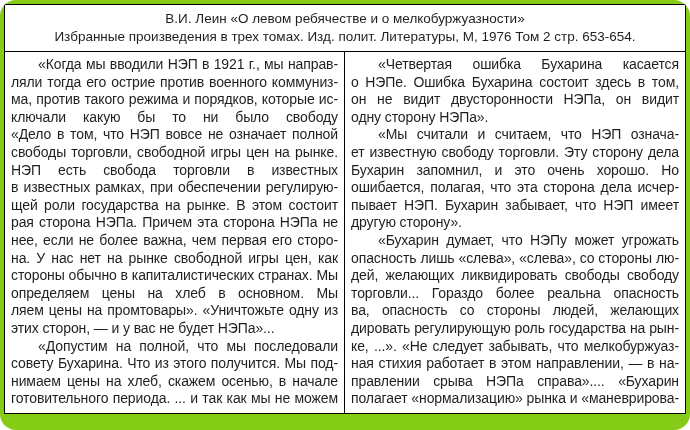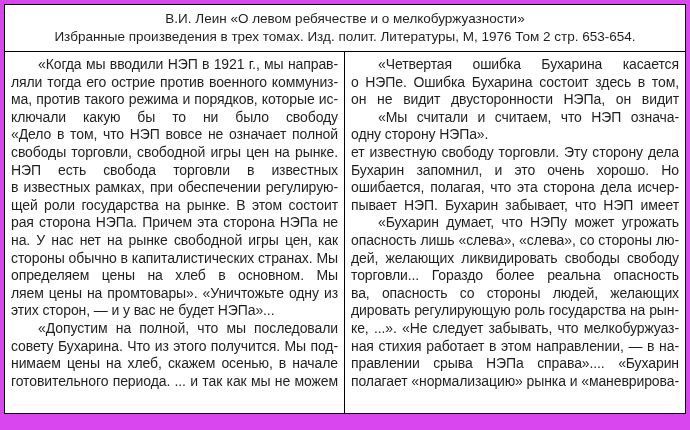--- a/index.html
+++ b/index.html
@@ -4,24 +4,25 @@
 <style>
   html, body {
     margin: 0;
     padding: 0;
     background: #ffffff;
   }
   .page {
     position: relative;
     width: 690px;
     height: 430px;
-    background: #d946ef;
+    background: #84cc16;
     font-family: "Liberation Sans", sans-serif;
     color: #1f1f1f;
     overflow: hidden;
+    border-radius: 16px;
   }
   .frame {
     position: absolute;
     left: 4px;
     top: 4px;
     width: 682px;
     height: 410px;
     border: 1px solid #000000;
     box-sizing: border-box;
     background: #ffffff;
@@ -87,40 +88,42 @@
           <div class="line just indent">«Когда мы вводили НЭП в 1921 г., мы направ-</div>
           <div class="line just">ляли тогда его острие против военного коммуниз-</div>
           <div class="line just">ма, против такого режима и порядков, которые ис-</div>
           <div class="line just">ключали какую бы то ни было свободу торговли»...</div>
           <div class="line just">«Дело в том, что НЭП вовсе не означает полной</div>
           <div class="line just">свободы торговли, свободной игры цен на рынке.</div>
           <div class="line just">НЭП есть свобода торговли в известных пределах,</div>
           <div class="line just">в известных рамках, при обеспечении регулирую-</div>
           <div class="line just">щей роли государства на рынке. В этом состоит вто-</div>
           <div class="line just">рая сторона НЭПа. Причем эта сторона НЭПа не ме-</div>
+          <div class="line just">нее, если не более важна, чем первая его сторо-</div>
           <div class="line just">на. У нас нет на рынке свободной игры цен, как это</div>
           <div class="line just">стороны обычно в капиталистических странах. Мы</div>
           <div class="line just">определяем цены на хлеб в основном. Мы опреде-</div>
           <div class="line just">ляем цены на промтовары». «Уничтожьте одну из</div>
           <div class="line plain">этих сторон, — и у вас не будет НЭПа»...</div>
           <div class="line just indent">«Допустим на полной, что мы последовали</div>
           <div class="line just">совету Бухарина. Что из этого получится.  Мы под-</div>
           <div class="line just">нимаем цены на хлеб, скажем осенью, в начале за-</div>
           <div class="line just">готовительного периода.  ... и так как мы не можем</div>
         </div>
       <div class="col right">
           <div class="line just indent">«Четвертая ошибка Бухарина касается вопроса</div>
           <div class="line just">о НЭПе. Ошибка Бухарина состоит здесь в том, что</div>
           <div class="line just">он не видит двусторонности НЭПа, он видит только</div>
+          <div class="line plain">одну сторону НЭПа».</div>
           <div class="line just indent">«Мы считали и считаем, что НЭП означа-</div>
-          <div class="line plain">одну сторону НЭПа».</div>
           <div class="line just">ет известную свободу торговли. Эту сторону дела</div>
           <div class="line just">Бухарин запомнил, и это очень хорошо. Но Бухарин</div>
           <div class="line just">ошибается, полагая, что эта сторона дела  исчер-</div>
           <div class="line just">пывает НЭП. Бухарин забывает, что НЭП имеет еще</div>
+          <div class="line plain">другую сторону».</div>
           <div class="line just indent">«Бухарин думает, что НЭПу может угрожать</div>
           <div class="line just">опасность лишь «слева», «слева», со стороны лю-</div>
           <div class="line just">дей, желающих ликвидировать свободы свободу</div>
           <div class="line just">торговли... Гораздо более реальна опасность спра-</div>
           <div class="line just">ва, опасность со стороны людей, желающих ликви-</div>
           <div class="line just">дировать регулирующую роль государства на рын-</div>
           <div class="line just">ке, ...». «Не следует забывать, что мелкобуржуаз-</div>
           <div class="line just">ная стихия работает в этом направлении, — в на-</div>
           <div class="line just">правлении срыва НЭПа справа».... «Бухарин пред-</div>
           <div class="line just">полагает «нормализацию» рынка и «маневрирова-</div>

